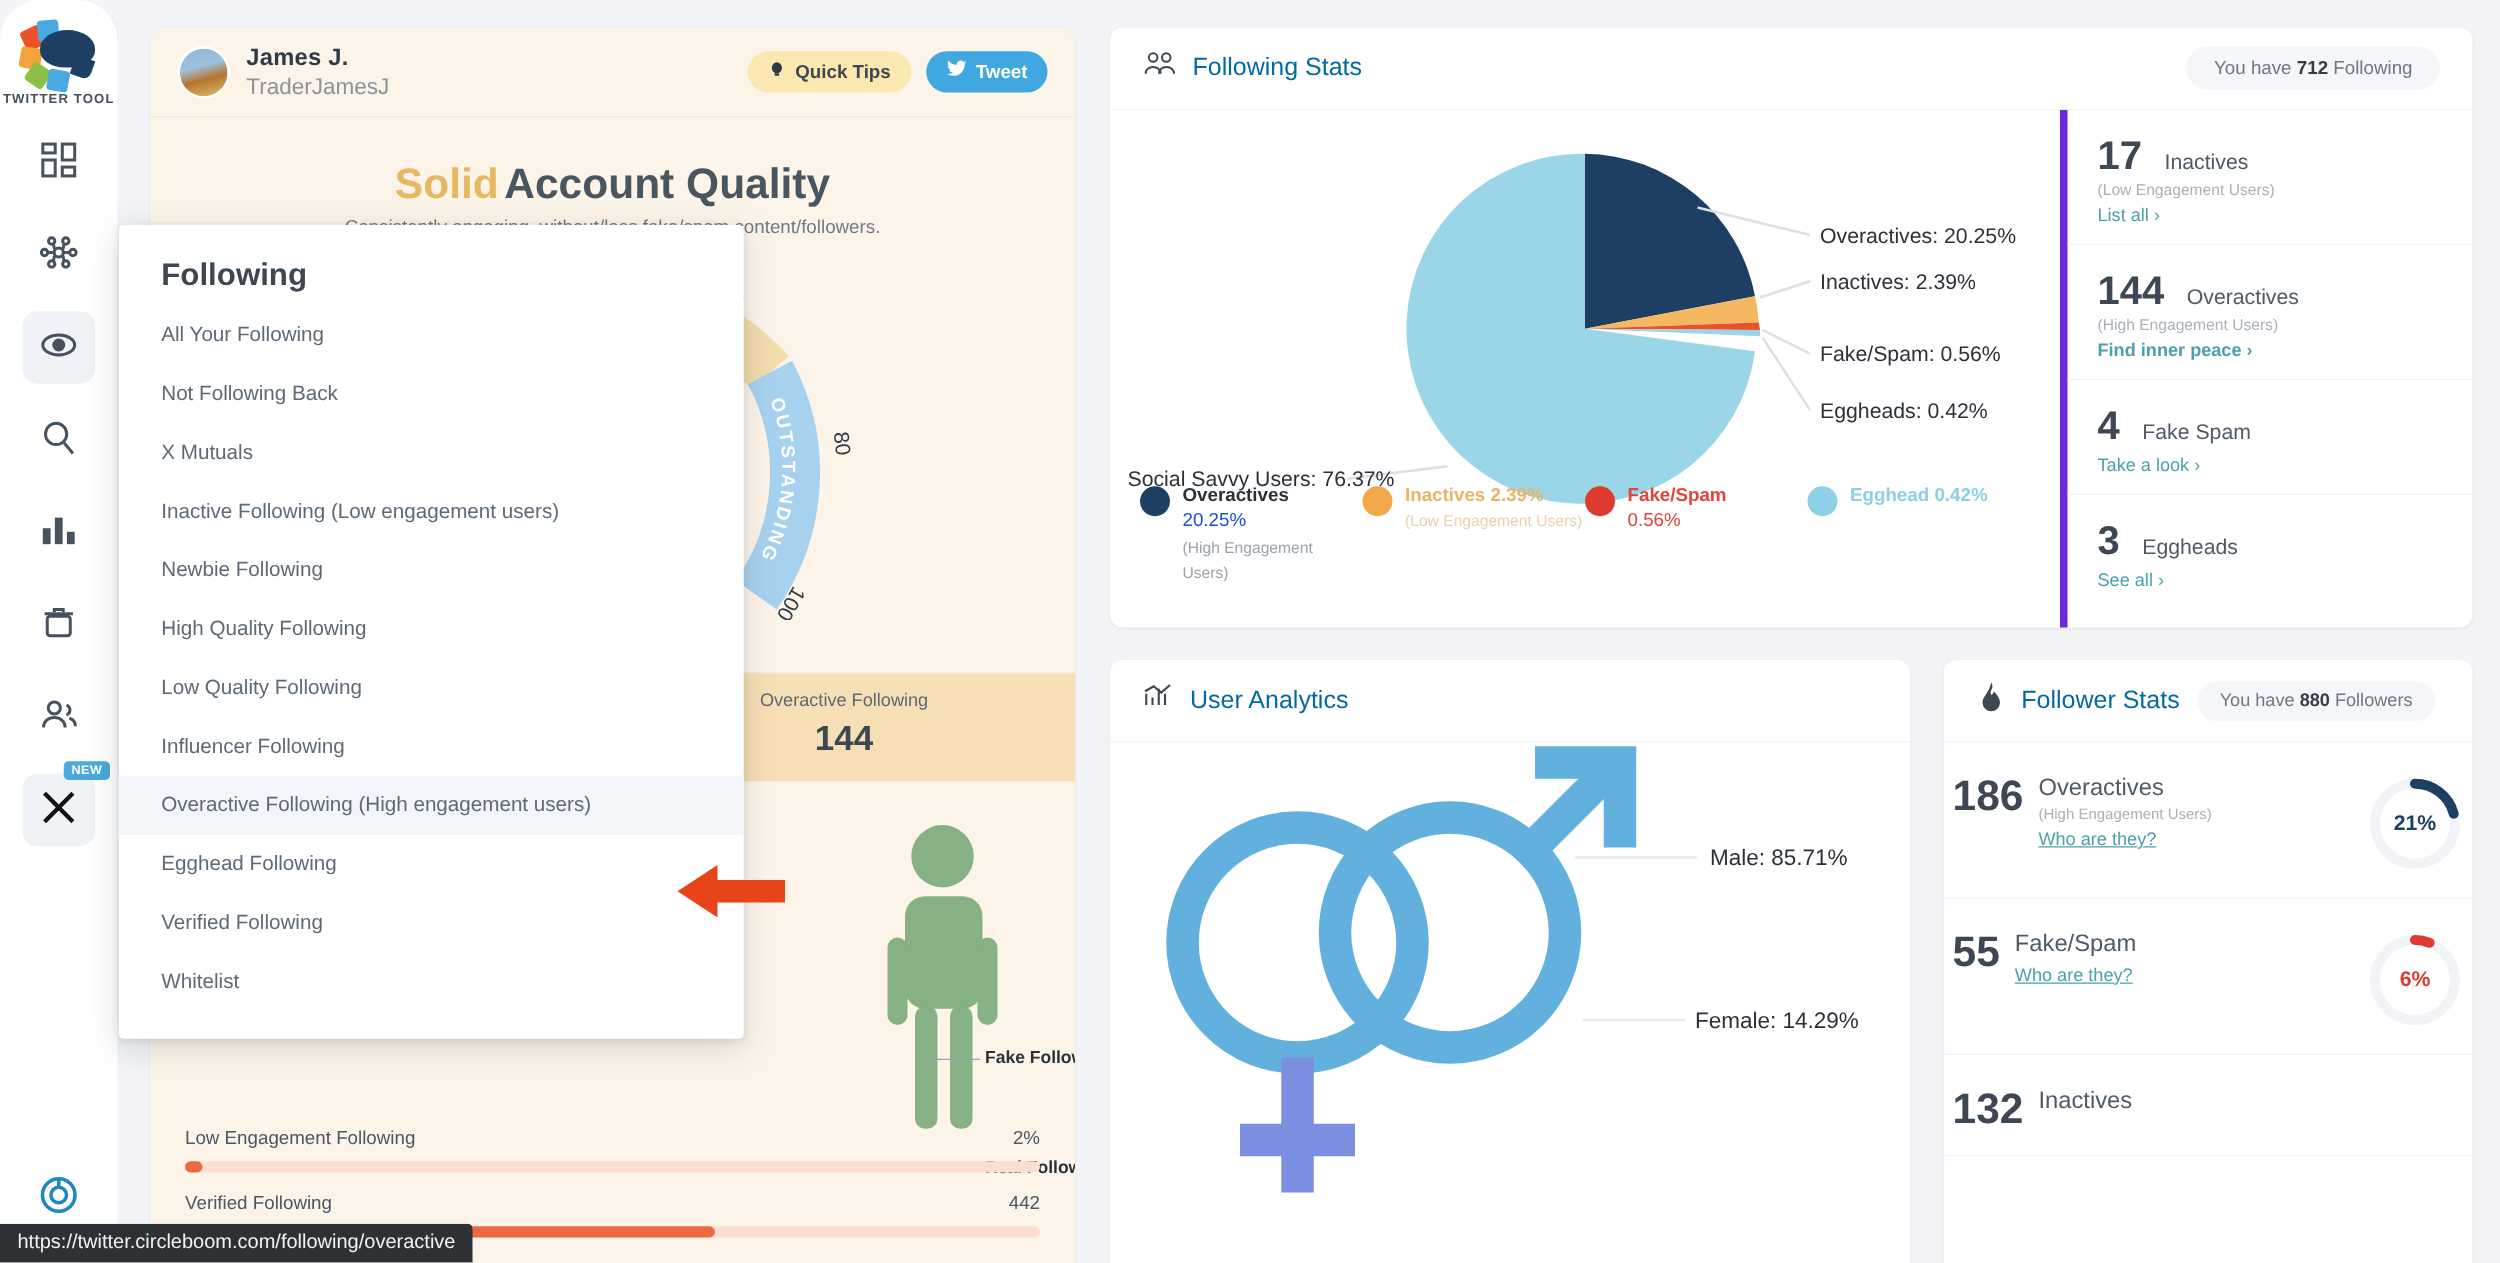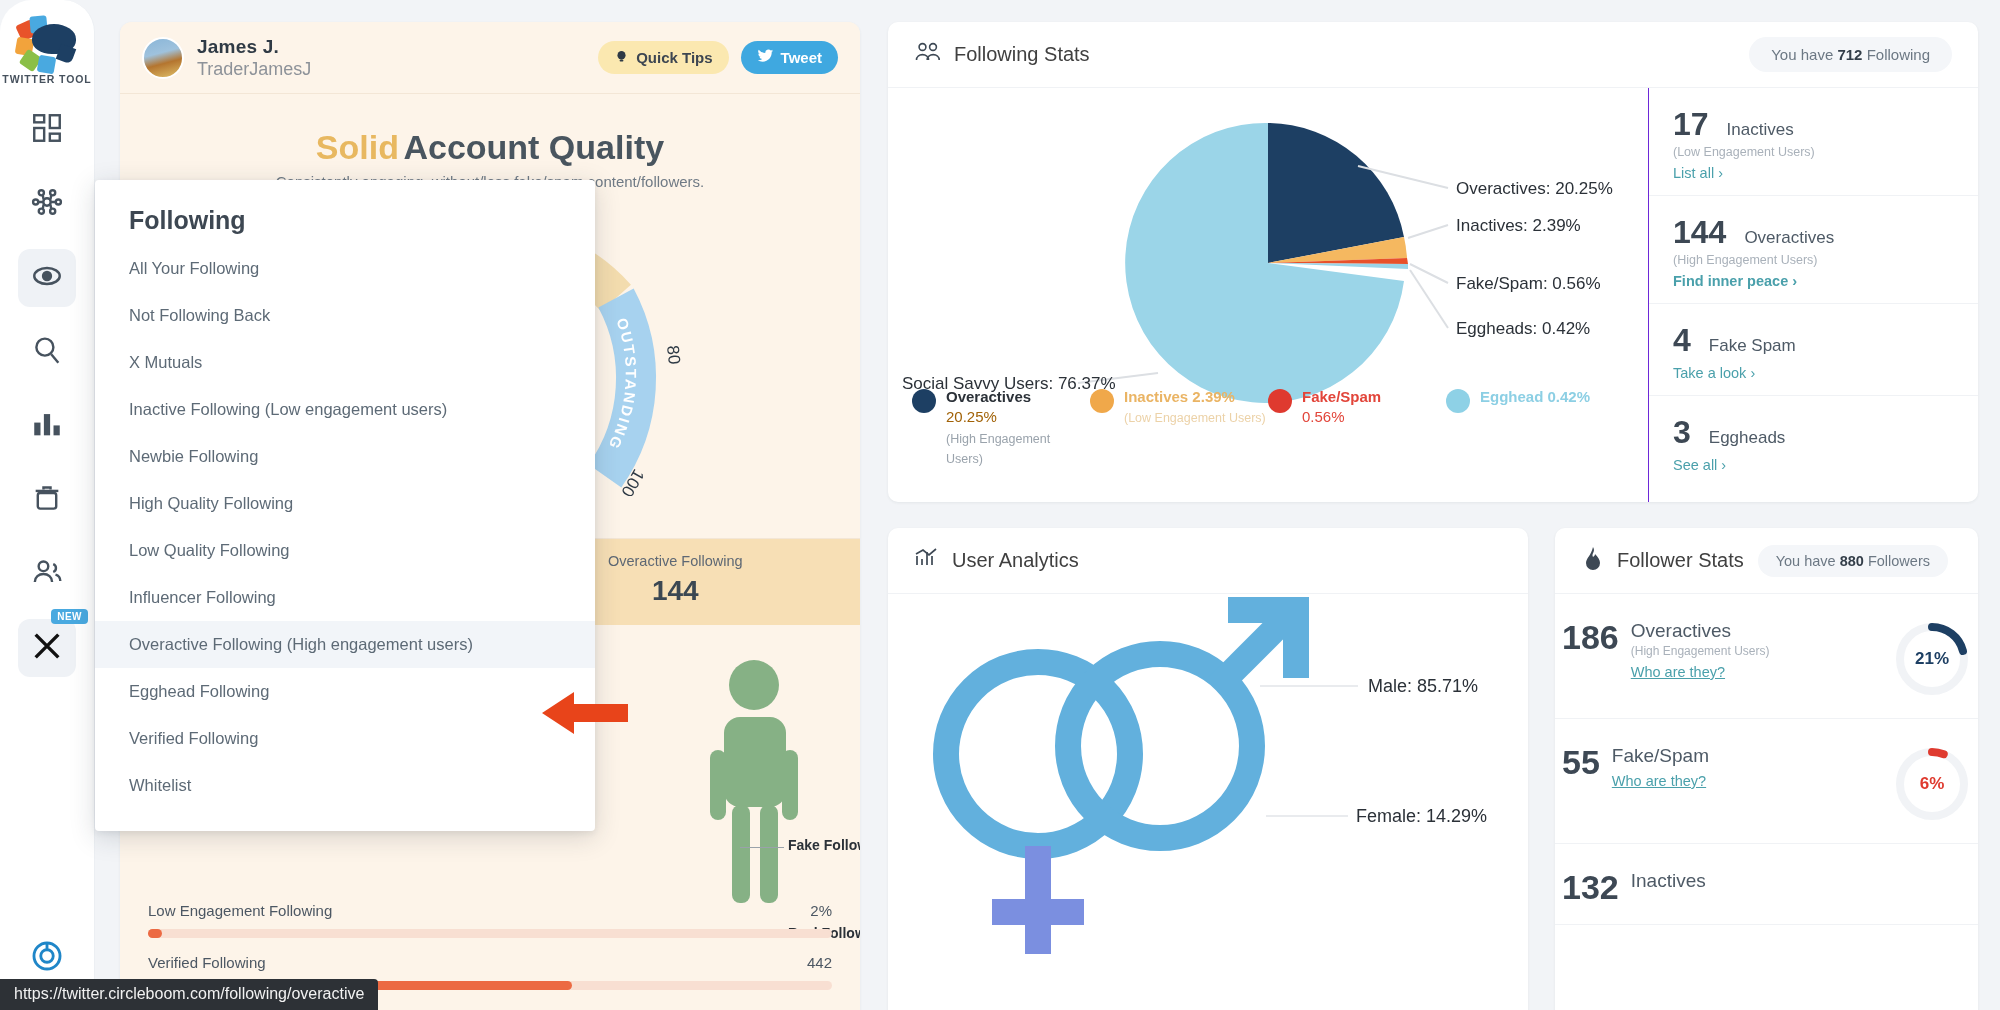--- a/index.html
+++ b/index.html
@@ -110,35 +110,35 @@
   #dd-title { font-size: 25px; font-weight: bold; color: #3d4752; padding: 0 34px 10px; }
   .dd-item {
     font-size: 16.5px; color: #5d6a76; padding: 14px 34px; cursor: pointer; white-space: nowrap;
   }
   .dd-item.selected { background: #f2f5f9; }
   #arrow-pointer { position:absolute; left: 540px; top: 690px; z-index: 61; }
   
   .card { background:#fff; border-radius: 10px; box-shadow: 0 1px 3px rgba(40,50,60,.07); }
   #following-stats { position:absolute; left: 888px; top: 22px; width: 1090px; height: 480px; }
   .card-head { height: 66px; display:flex; align-items:center; padding: 0 26px; border-bottom:1px solid #f0f2f5;}
-  .card-head .ch-title { font-size: 20px; color:#404040; margin-left: 12px; }
+  .card-head .ch-title { font-size: 20px; color:#0369a1; margin-left: 12px; }
   .badge-count { margin-left:auto; background:#f4f6f9; border-radius:18px; padding: 9px 22px;
       font-size: 15px; color:#6c7884; }
   .badge-count b { color:#333e49; }
   .badge-inline { background:#f4f6f9; border-radius:18px; padding: 8px 18px; font-size: 14.5px;
       color:#6c7884; margin-left: 14px; }
   .badge-inline b { color:#333e49; }
   #fs-body { display:flex; height: 414px; }
   #pie-pane { flex: 1 1 auto; position: relative; }
   #pie-legend { position:absolute; left: 0; bottom: 34px; width: 100%; display:flex; padding: 0 24px; }
   .legend-item { display:flex; gap: 10px; flex: 1 1 0; }
   .legend-ico { width: 24px; height: 24px; border-radius: 50%; flex:0 0 auto; margin-top:2px;}
   .legend-text { font-size: 15px; line-height: 1.35; }
   .legend-text .lt-sub { font-size: 12.5px; }
-  #stats-pane { width: 332px; border-left: 1px solid #6d28d9; }
+  #stats-pane { width: 332px; border-left: 6px solid #6d28d9; }
   .stat-row { padding: 18px 24px 14px; border-bottom: 1px solid #f0f2f5; }
   .stat-row:last-child { border-bottom:none; }
   .stat-top { display:flex; align-items:baseline; gap: 18px; }
   .stat-num { font-size: 32px; font-weight: bold; color:#3d4854; }
   .stat-name { font-size: 17px; color:#4e5a66; }
   .stat-sub { font-size: 12.5px; color:#a9b1ba; margin-top: 2px; }
   .stat-link { font-size: 14.5px; color:#4aa0ab; margin-top: 6px; cursor:pointer; }
   .stat-link.bold { font-weight:bold; }
   #user-analytics { position:absolute; left: 888px; top: 528px; width: 640px; height: 500px; }
   #ua-body { position:relative; height: 430px; overflow:hidden; }
@@ -410,21 +410,21 @@
         <text x="568" y="201" font-size="17" fill="#2b3138" font-family="Liberation Sans, sans-serif">Fake/Spam: 0.56%</text>
         <text x="568" y="246" font-size="17" fill="#2b3138" font-family="Liberation Sans, sans-serif">Eggheads: 0.42%</text>
         <text x="14" y="301" font-size="17" fill="#2b3138" font-family="Liberation Sans, sans-serif">Social Savvy Users: 76.37%</text>
       </svg>
 
       <div id="pie-legend">
         <div class="legend-item">
           <span class="legend-ico" style="background:#1d3f63"></span>
           <span class="legend-text">
             <span style="color:#2b3138;font-weight:bold">Overactives</span><br>
-            <span style="color:#a16207">20.25%</span><br>
+            <span style="color:#1d4ed8">20.25%</span><br>
             <span class="lt-sub" style="color:#9aa3ac">(High Engagement Users)</span>
           </span>
         </div>
         <div class="legend-item">
           <span class="legend-ico" style="background:#f0a84a"></span>
           <span class="legend-text">
             <span style="color:#eab464;font-weight:bold">Inactives 2.39%</span><br>
             <span class="lt-sub" style="color:#ecd2a8">(Low Engagement Users)</span>
           </span>
         </div>

